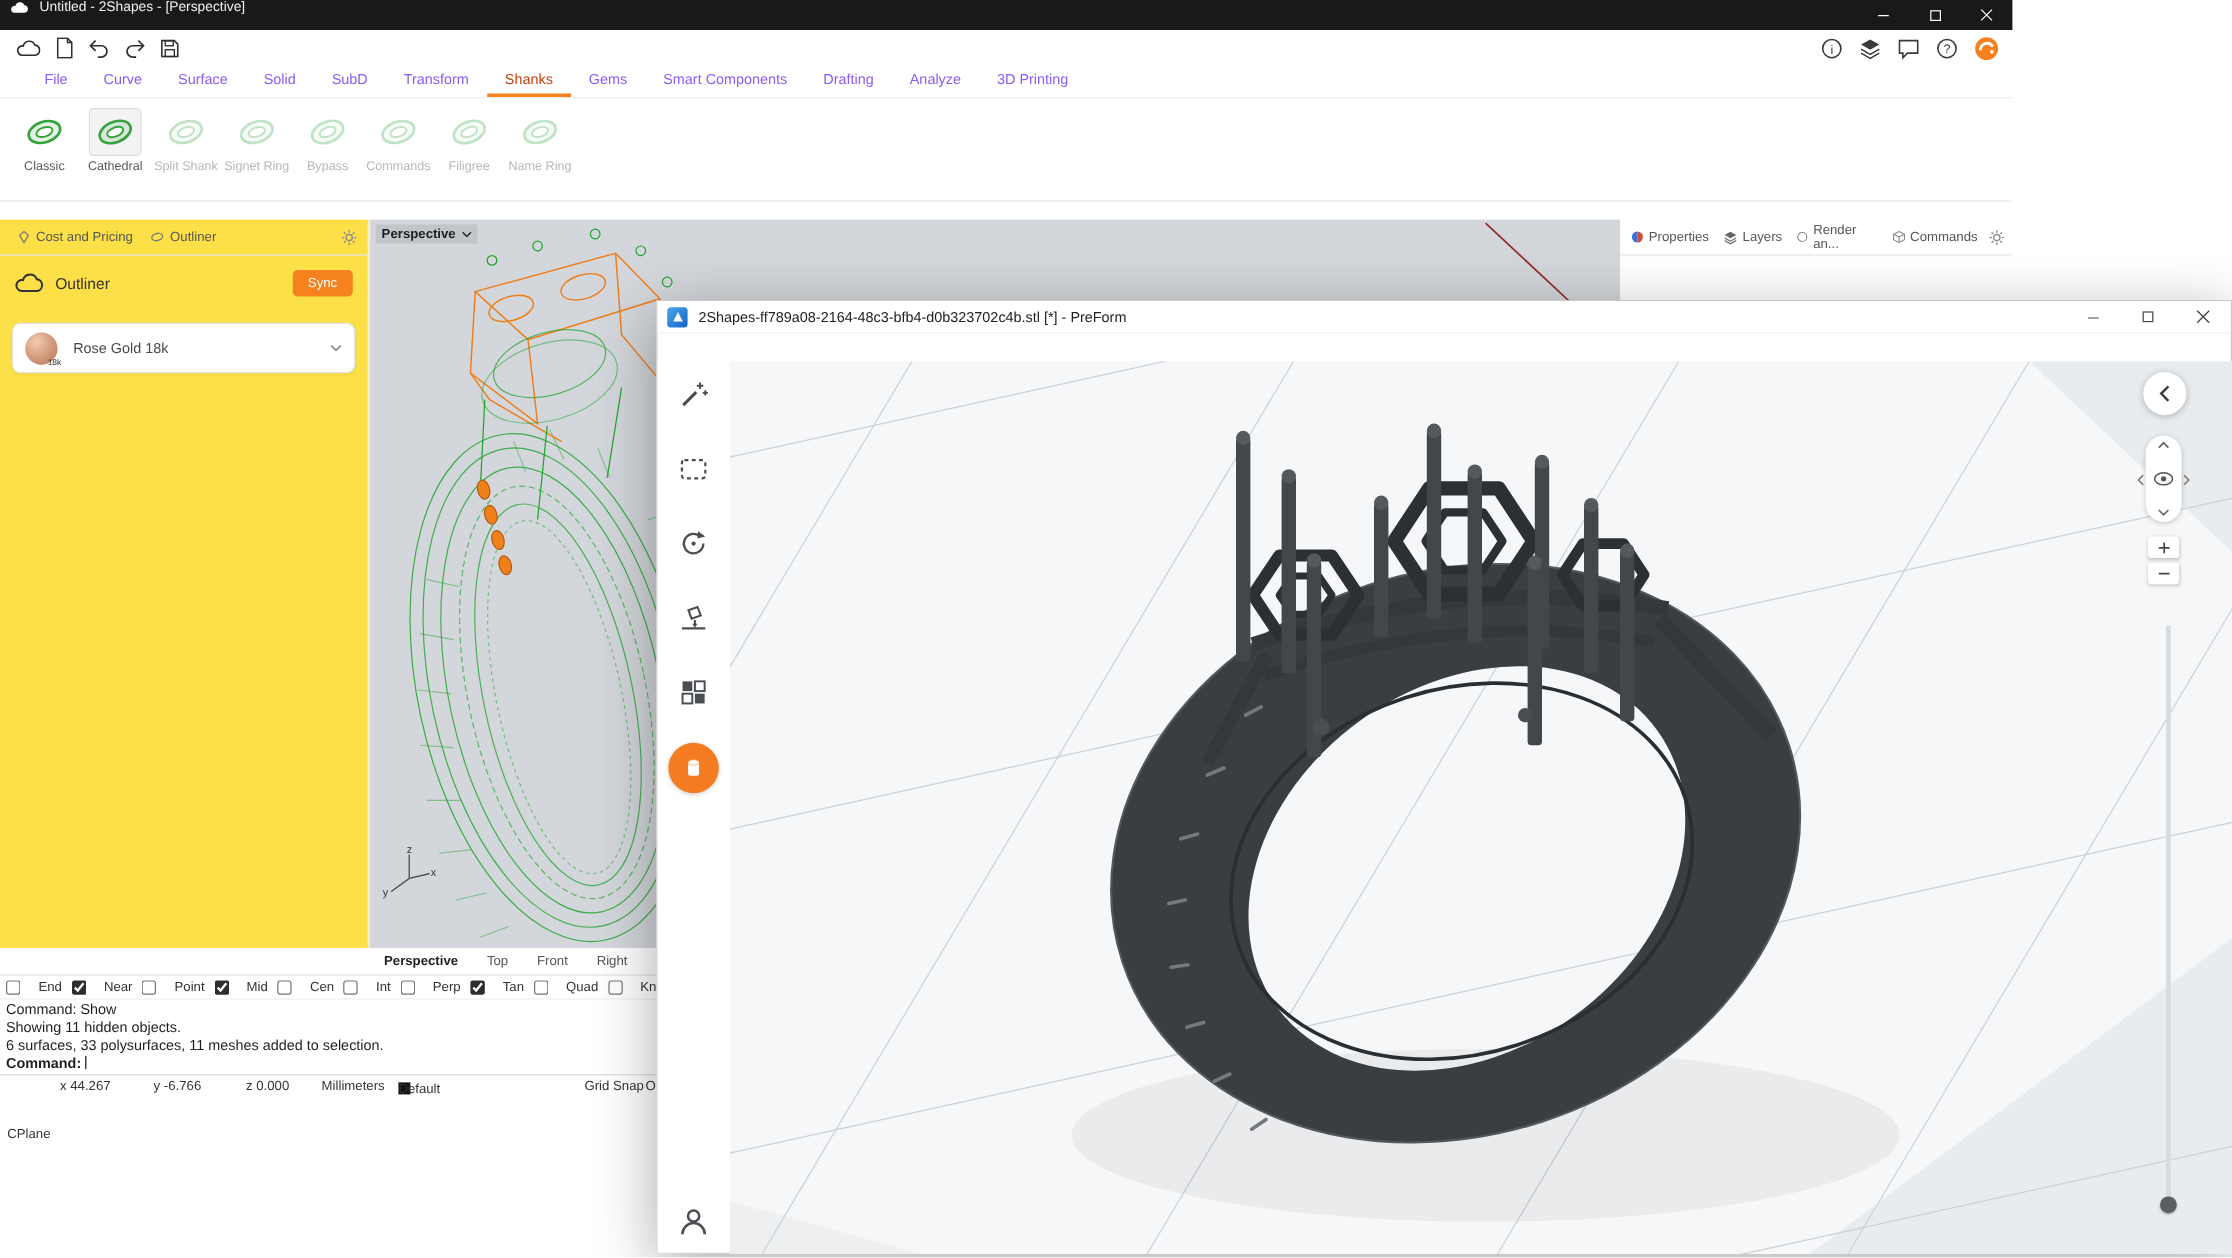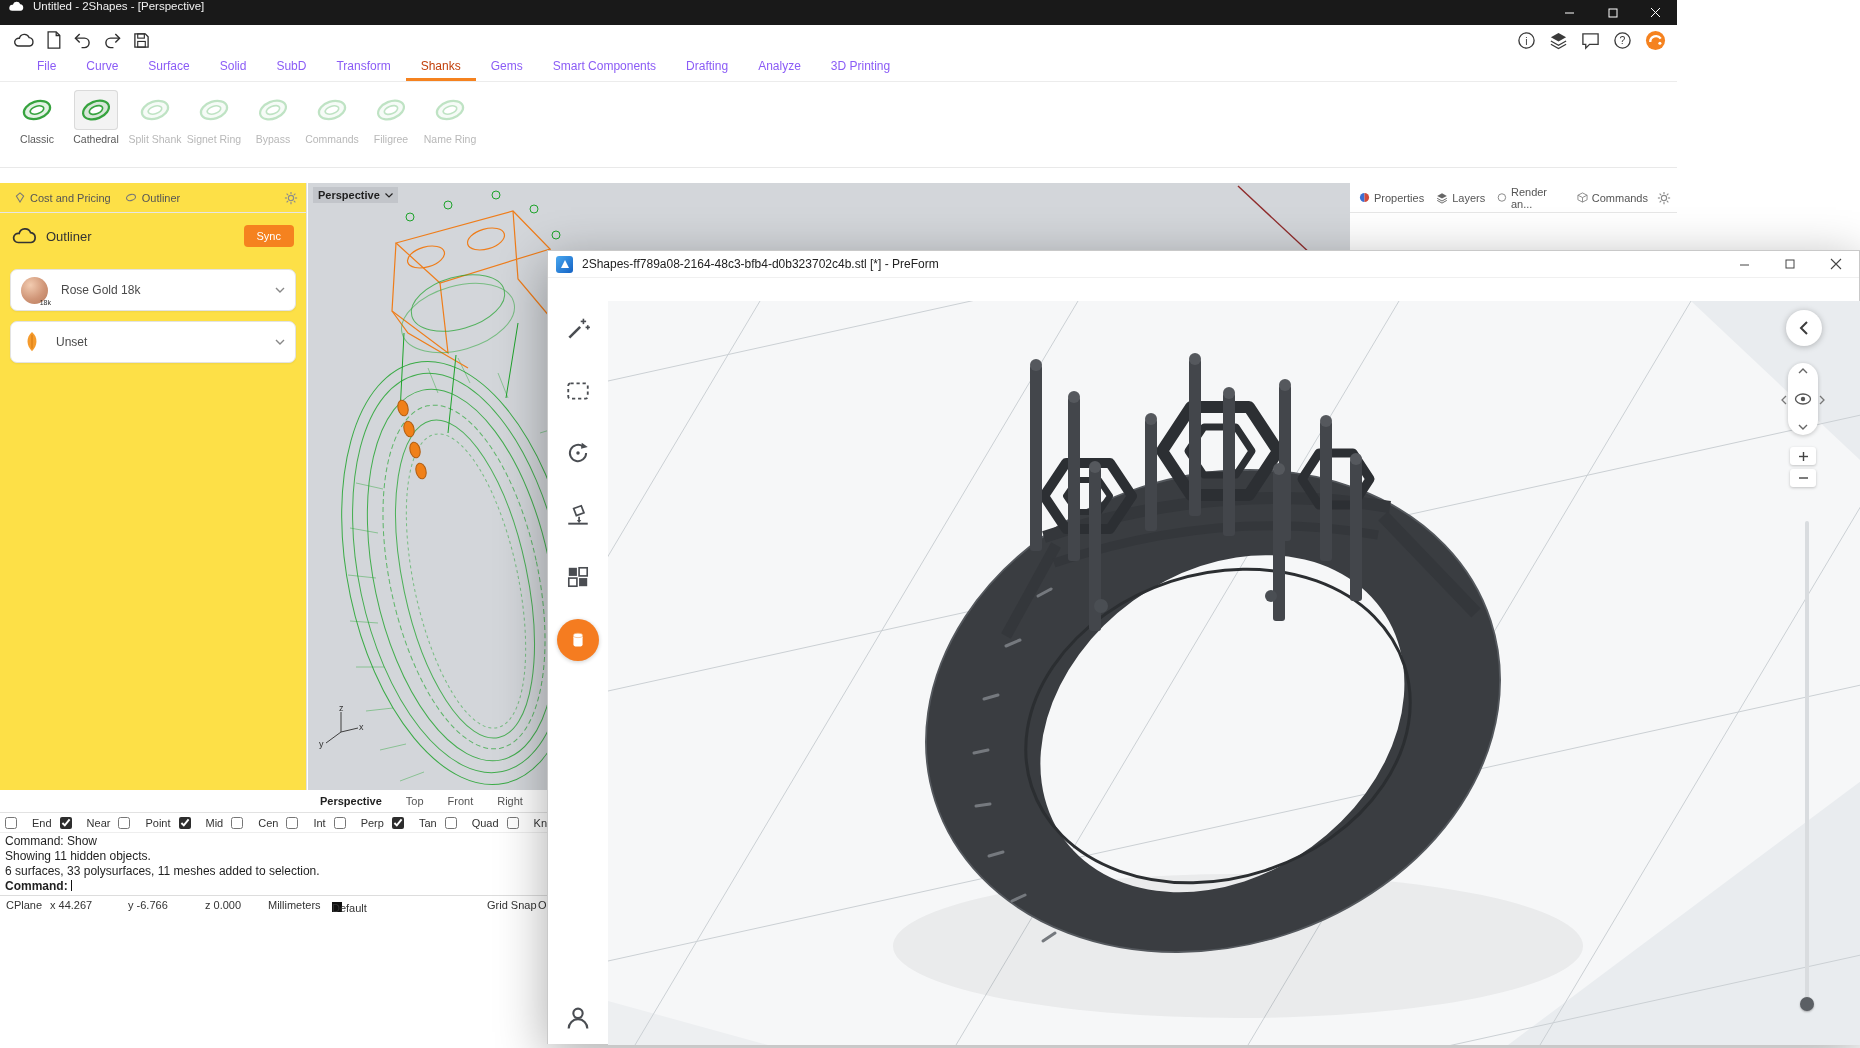--- a/index.html
+++ b/index.html
@@ -62,21 +62,21 @@
   .vtabs{position:absolute;left:308px;top:790px;width:1042px;height:22px;background:#fff;display:flex;align-items:center;gap:24px;padding-left:12px;font-size:11px;color:#555;}
   .vtab.active{font-weight:bold;color:#1f1f1f;}
   .osnaprow{position:absolute;left:0;top:812px;width:1677px;height:20px;display:flex;align-items:center;gap:8px;padding-left:5px;font-size:11px;color:#333;border-top:1px solid #e2e2e2;background:#fff;}
   .snap{display:flex;align-items:center;gap:15px;}
   .snap input{width:12px;height:12px;margin:0;accent-color:#2d2d2d;}
   .cmd{position:absolute;left:0;top:832px;width:1677px;height:63px;background:#fff;font-size:12px;color:#1f1f1f;padding:1px 5px;line-height:15px;border-top:1px solid #eee;}
   .cmd .prompt{font-weight:bold;}
   .caret{display:inline-block;width:1.5px;height:11px;background:#111;margin-left:3px;vertical-align:-1px;}
   .statusbar{position:absolute;left:0;top:895px;width:1677px;height:20px;background:#fff;border-top:1px solid #ddd;font-size:11px;color:#333;}
   .statusbar span{position:absolute;top:3px;}
-  .st-cplane{left:6px;}  .st-x{left:50px;} .st-y{left:128px;} .st-z{left:205px;}
+  .st-cplane{left:6px;margin-top:40px;}  .st-x{left:50px;} .st-y{left:128px;} .st-z{left:205px;}
   .st-units{left:268px;} .st-layer{left:332px;display:flex;align-items:center;gap:4px;}
   .st-grid{left:487px;} .st-ortho{left:538px;}
   .lay-sq{width:10px;height:10px;background:#111;display:inline-block;}
 
   
   .pf{position:absolute;left:547px;top:250px;width:1313px;height:794px;background:#fff;border:1px solid #c9c9c9;box-shadow:0 12px 48px rgba(0,0,0,.33);}
   .pf-titlebar{position:absolute;left:0;top:0;width:100%;height:27px;background:#fff;display:flex;align-items:center;border-bottom:1px solid #f0f0f0;}
   .pf-appicon{margin-left:8px;width:17px;height:17px;border-radius:3px;background:linear-gradient(135deg,#49a8f0,#1462c4);display:flex;align-items:center;justify-content:center;}
   .pf-title{margin-left:9px;font-size:12px;color:#222;}
   .pf-ctrls{margin-left:auto;display:flex;height:100%;}
@@ -342,32 +342,20 @@
             <path d="M6.2 16.5a4.6 4.6 0 1 1 1-9.1A6 6 0 0 1 18.6 6.6a5 5 0 0 1 .4 9.9z" fill="none" stroke="#333" stroke-width="1.7"></path>
           </svg>
         <span class="lp-header-title">Outliner</span>
         <button class="sync-btn">Sync</button>
       </div>
       <div class="lp-card">
         <span class="swatch">
             <span class="swatch-text">18k</span>
           </span>
         <span class="card-label">Rose Gold 18k</span>
-        <span class="card-chev">
-            <svg width="10" height="6" viewBox="0 0 10 6">
-              <polyline points="1,1 5,5 9,1" fill="none" stroke="#888" stroke-width="1.4"></polyline>
-            </svg>
-          </span>
-      </div>
-      <div class="lp-card">
-        <svg width="22" height="26" viewBox="0 0 24 26">
-            <path d="M12 2 C19 8 18 17 12 23 C6 17 5 8 12 2 z" fill="#f59b2d"></path>
-            <path d="M12 5 L12 20" stroke="#d97b12" stroke-width="1.2"></path>
-          </svg>
-        <span class="card-label">Unset</span>
         <span class="card-chev">
             <svg width="10" height="6" viewBox="0 0 10 6">
               <polyline points="1,1 5,5 9,1" fill="none" stroke="#888" stroke-width="1.4"></polyline>
             </svg>
           </span>
       </div>
     </aside>
 
     <div class="vp">
       <svg class="axisline" width="142" height="80" viewBox="0 0 142 80">

